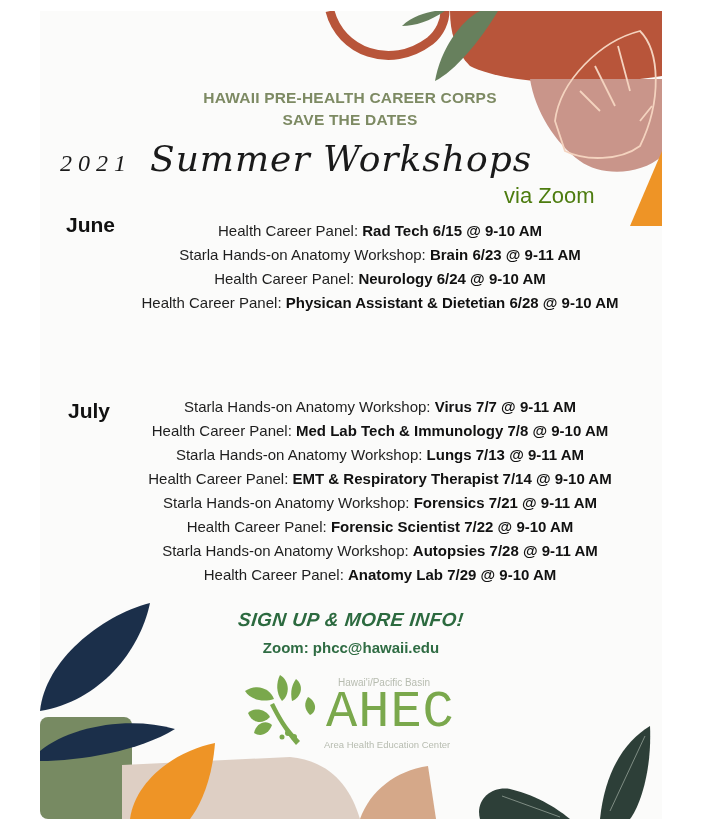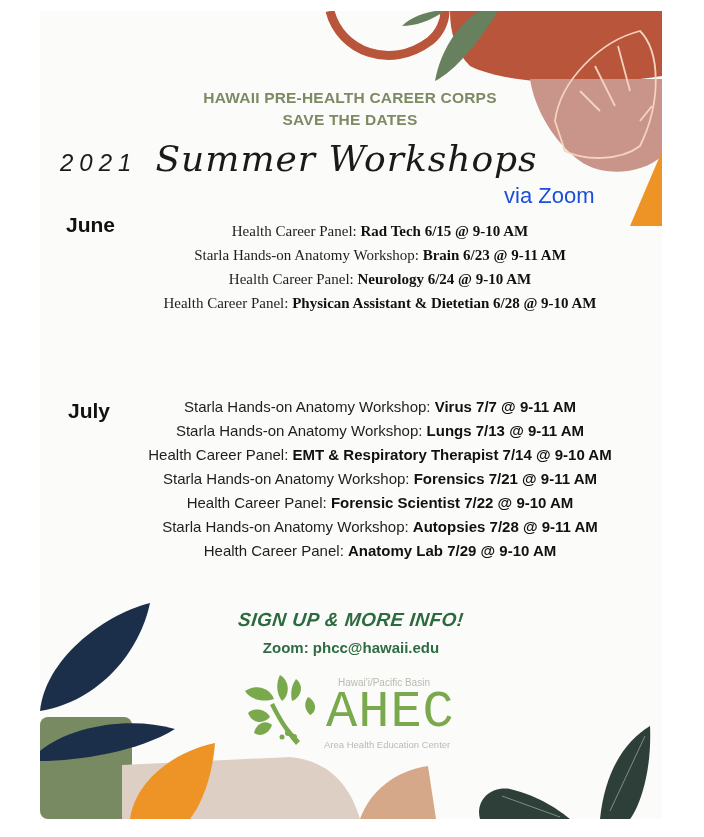--- a/index.html
+++ b/index.html
@@ -1,22 +1,22 @@
 <!DOCTYPE html>
 <html><head>
 <meta charset="utf-8">
 <style>
   html, body { margin:0; padding:0; }
   body { width:704px; height:837px; background:#ffffff; position:relative; overflow:hidden; font-family:"Liberation Sans", sans-serif; }
   .poster { position:absolute; left:40px; top:11px; width:622px; height:808px; background:#fbfbfa; overflow:hidden; }
   .deco { position:absolute; left:0; top:0; }
   .header-line { position:absolute; left:0; width:560px; text-align:center; font-weight:bold; color:#7d8a63; font-size:15.5px; letter-spacing:0.2px; }
   .title-script { position:absolute; left:20px; top:127px; font-family:"DejaVu Serif", serif; font-style:italic; font-size:36px; color:#1a1a1a; letter-spacing:1px; }
-  .title-year { font-family:Liberation Sans, sans-serif; font-style:italic; font-weight:normal; font-size:24px; margin-right:18px; letter-spacing:6px; }
-  .via-zoom { position:absolute; left:464px; top:172px; font-size:22px; color:#1d4ed8; }
+  .title-year { font-family:Liberation Serif, serif; font-style:italic; font-weight:normal; font-size:24px; margin-right:18px; letter-spacing:6px; }
+  .via-zoom { position:absolute; left:464px; top:172px; font-size:22px; color:#4d7c0f; }
   .month { position:absolute; font-size:21px; color:#111;font-weight:bold; }
   .events { position:absolute; left:50px; width:580px; }
   .event { height:24px; line-height:24px; text-align:center; font-size:15px; color:#1e1e1e; white-space:nowrap; }
   .event b { font-weight:bold; color:#111; }
   .signup { position:absolute; left:0; width:622px; top:598px; text-align:center; font-weight:bold; font-style:italic; color:#2c6a3f; font-size:19px; letter-spacing:0.5px; transform:skewX(-6deg); }
   .email { position:absolute; left:0; width:622px; top:628px; text-align:center; font-weight:bold; color:#2f6c43; font-size:15px; }
   .ahec-sub-top { position:absolute; left:298px; top:666px; font-size:10px; color:#b7bcb0; }
   .ahec-word { position:absolute; left:286px; top:672px; font-family:Liberation Mono, monospace; font-size:52px; color:#7aa84c; letter-spacing:1px; }
   .ahec-sub-bottom { position:absolute; left:284px; top:728px; font-size:9.5px; color:#b7bcb0; }
 </style>
@@ -62,30 +62,31 @@
 
   <div class="header-line" style="top:78px;left:30px;">HAWAII PRE-HEALTH CAREER CORPS</div>
   <div class="header-line" style="top:100px;left:30px;">SAVE THE DATES</div>
 
   <div class="title-script">
     <span class="title-year">2021</span><span>Summer Workshops</span>
   </div>
   <div class="via-zoom">via Zoom</div>
 
   <div class="month" style="left:26px;top:202px;">June</div>
-  <div class="events" style="top:208px;font-family:Liberation Serif, serif;">
+  <div class="events" style="top:208px;">
     <div class="event"><span>Health Career Panel:</span> <b>Rad Tech 6/15 @ 9-10 AM</b></div>
     <div class="event"><span>Starla Hands-on Anatomy Workshop:</span> <b>Brain 6/23 @ 9-11 AM</b></div>
     <div class="event"><span>Health Career Panel:</span> <b>Neurology 6/24 @ 9-10 AM</b></div>
     <div class="event"><span>Health Career Panel:</span> <b>Physican Assistant &amp; Dietetian 6/28 @ 9-10 AM</b></div>
   </div>
 
   <div class="month" style="left:28px;top:388px;">July</div>
   <div class="events" style="top:384px;">
     <div class="event"><span>Starla Hands-on Anatomy Workshop:</span> <b>Virus 7/7 @ 9-11 AM</b></div>
+    <div class="event"><span>Health Career Panel:</span> <b>Med Lab Tech &amp; Immunology 7/8 @ 9-10 AM</b></div>
     <div class="event"><span>Starla Hands-on Anatomy Workshop:</span> <b>Lungs 7/13 @ 9-11 AM</b></div>
     <div class="event"><span>Health Career Panel:</span> <b>EMT &amp; Respiratory Therapist 7/14 @ 9-10 AM</b></div>
     <div class="event"><span>Starla Hands-on Anatomy Workshop:</span> <b>Forensics 7/21 @ 9-11 AM</b></div>
     <div class="event"><span>Health Career Panel:</span> <b>Forensic Scientist 7/22 @ 9-10 AM</b></div>
     <div class="event"><span>Starla Hands-on Anatomy Workshop:</span> <b>Autopsies 7/28 @ 9-11 AM</b></div>
     <div class="event"><span>Health Career Panel:</span> <b>Anatomy Lab 7/29 @ 9-10 AM</b></div>
   </div>
 
   <div class="signup">SIGN UP &amp; MORE INFO!</div>
   <div class="email">Zoom: phcc@hawaii.edu</div>

